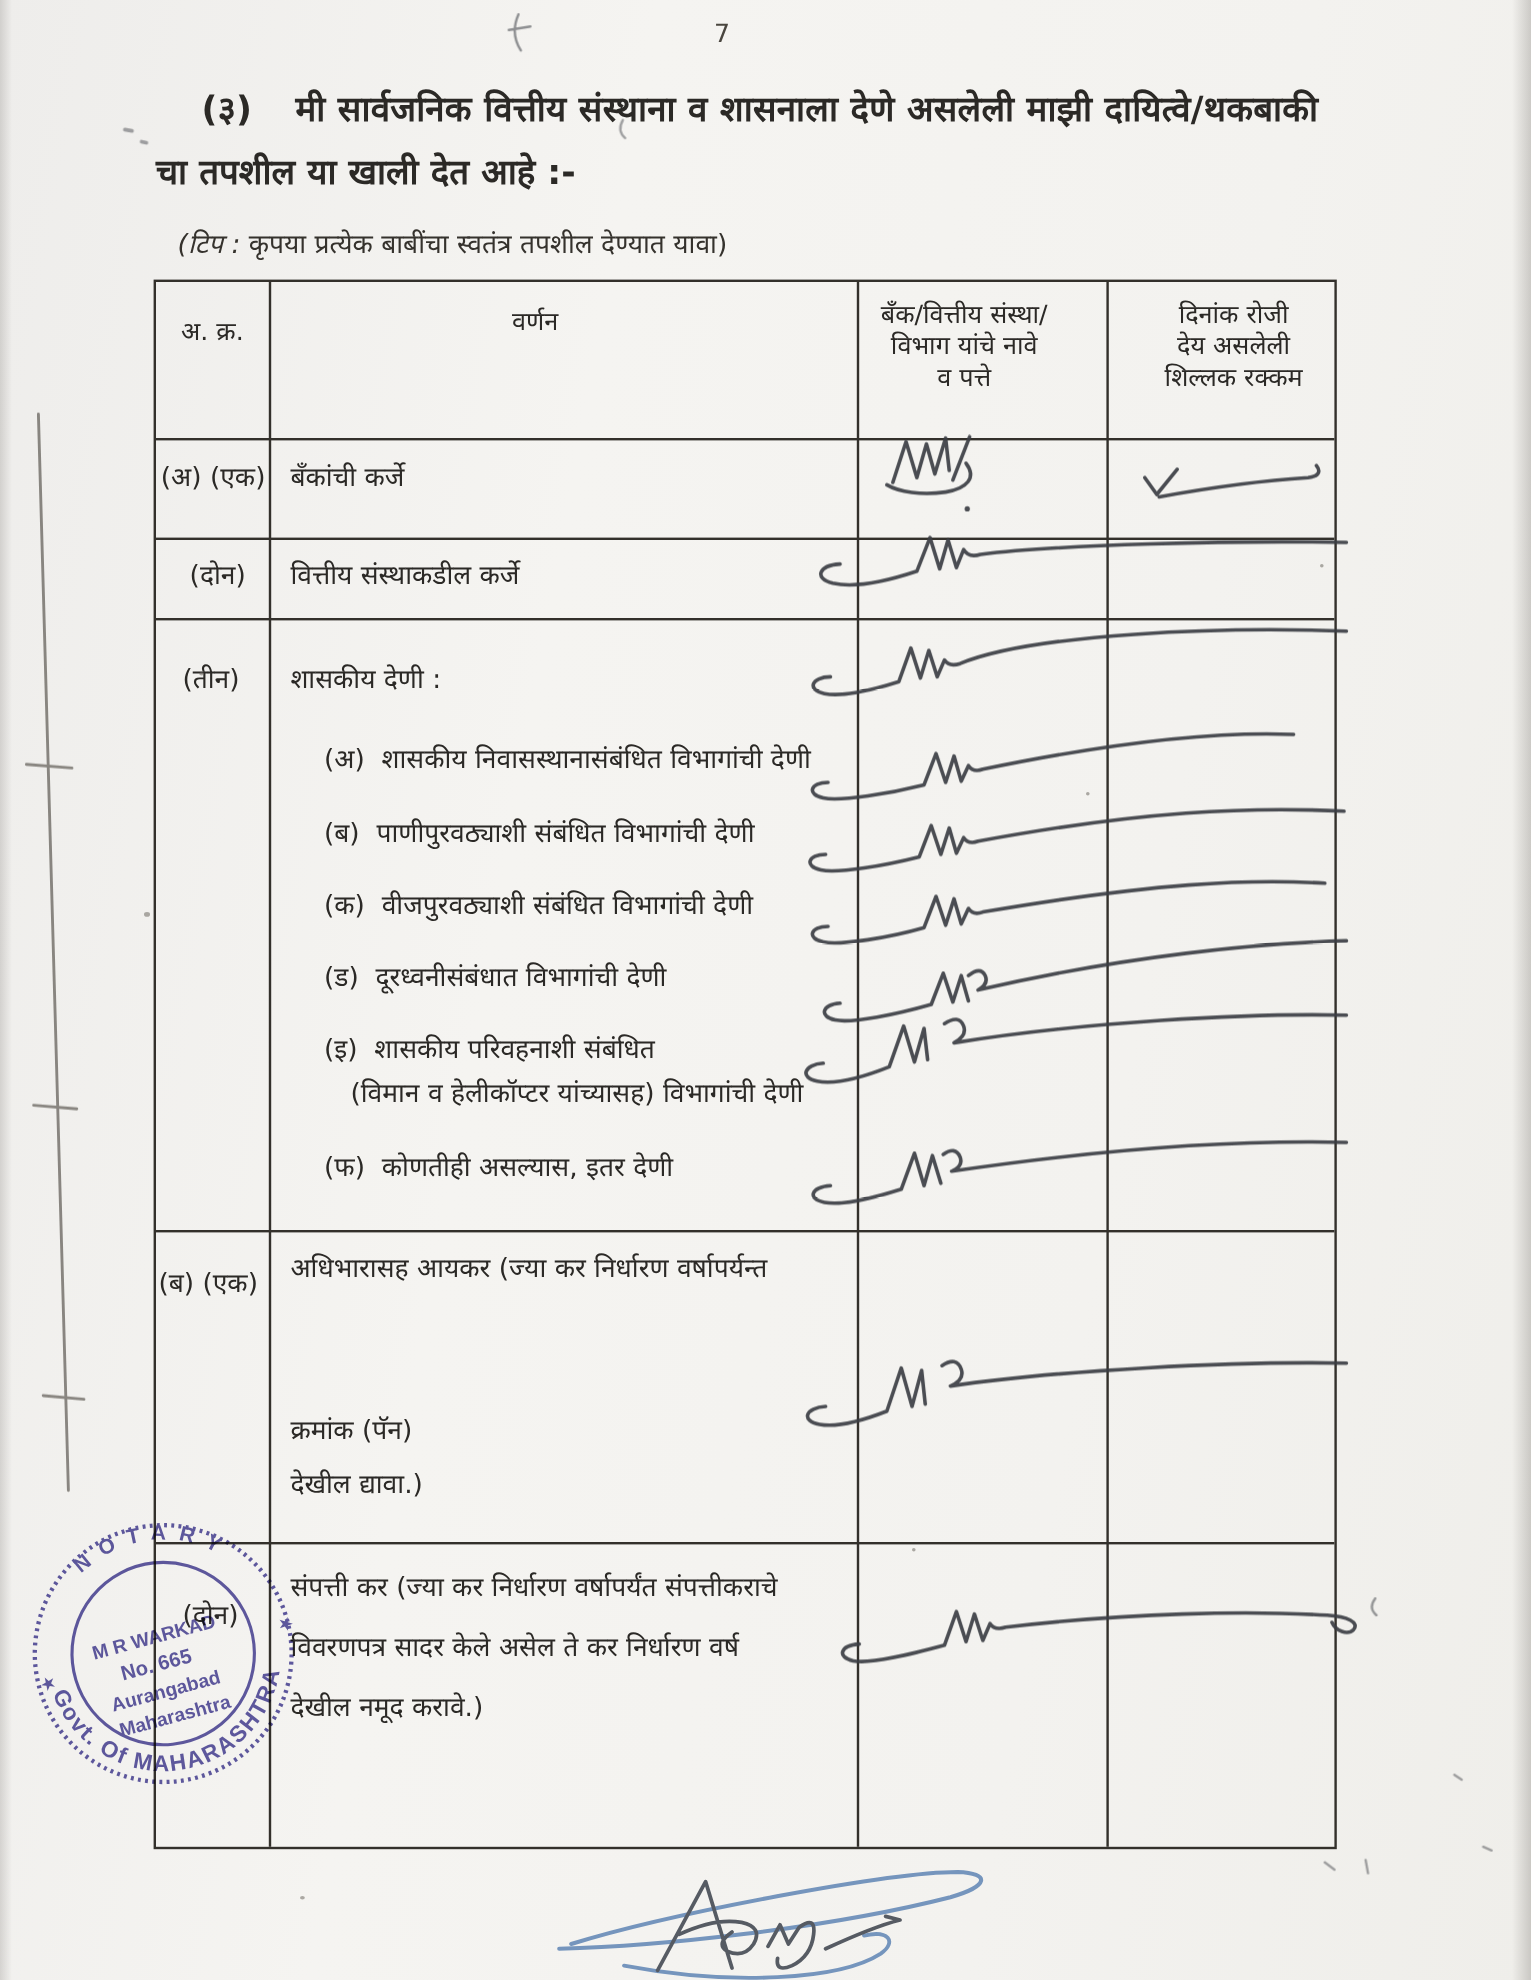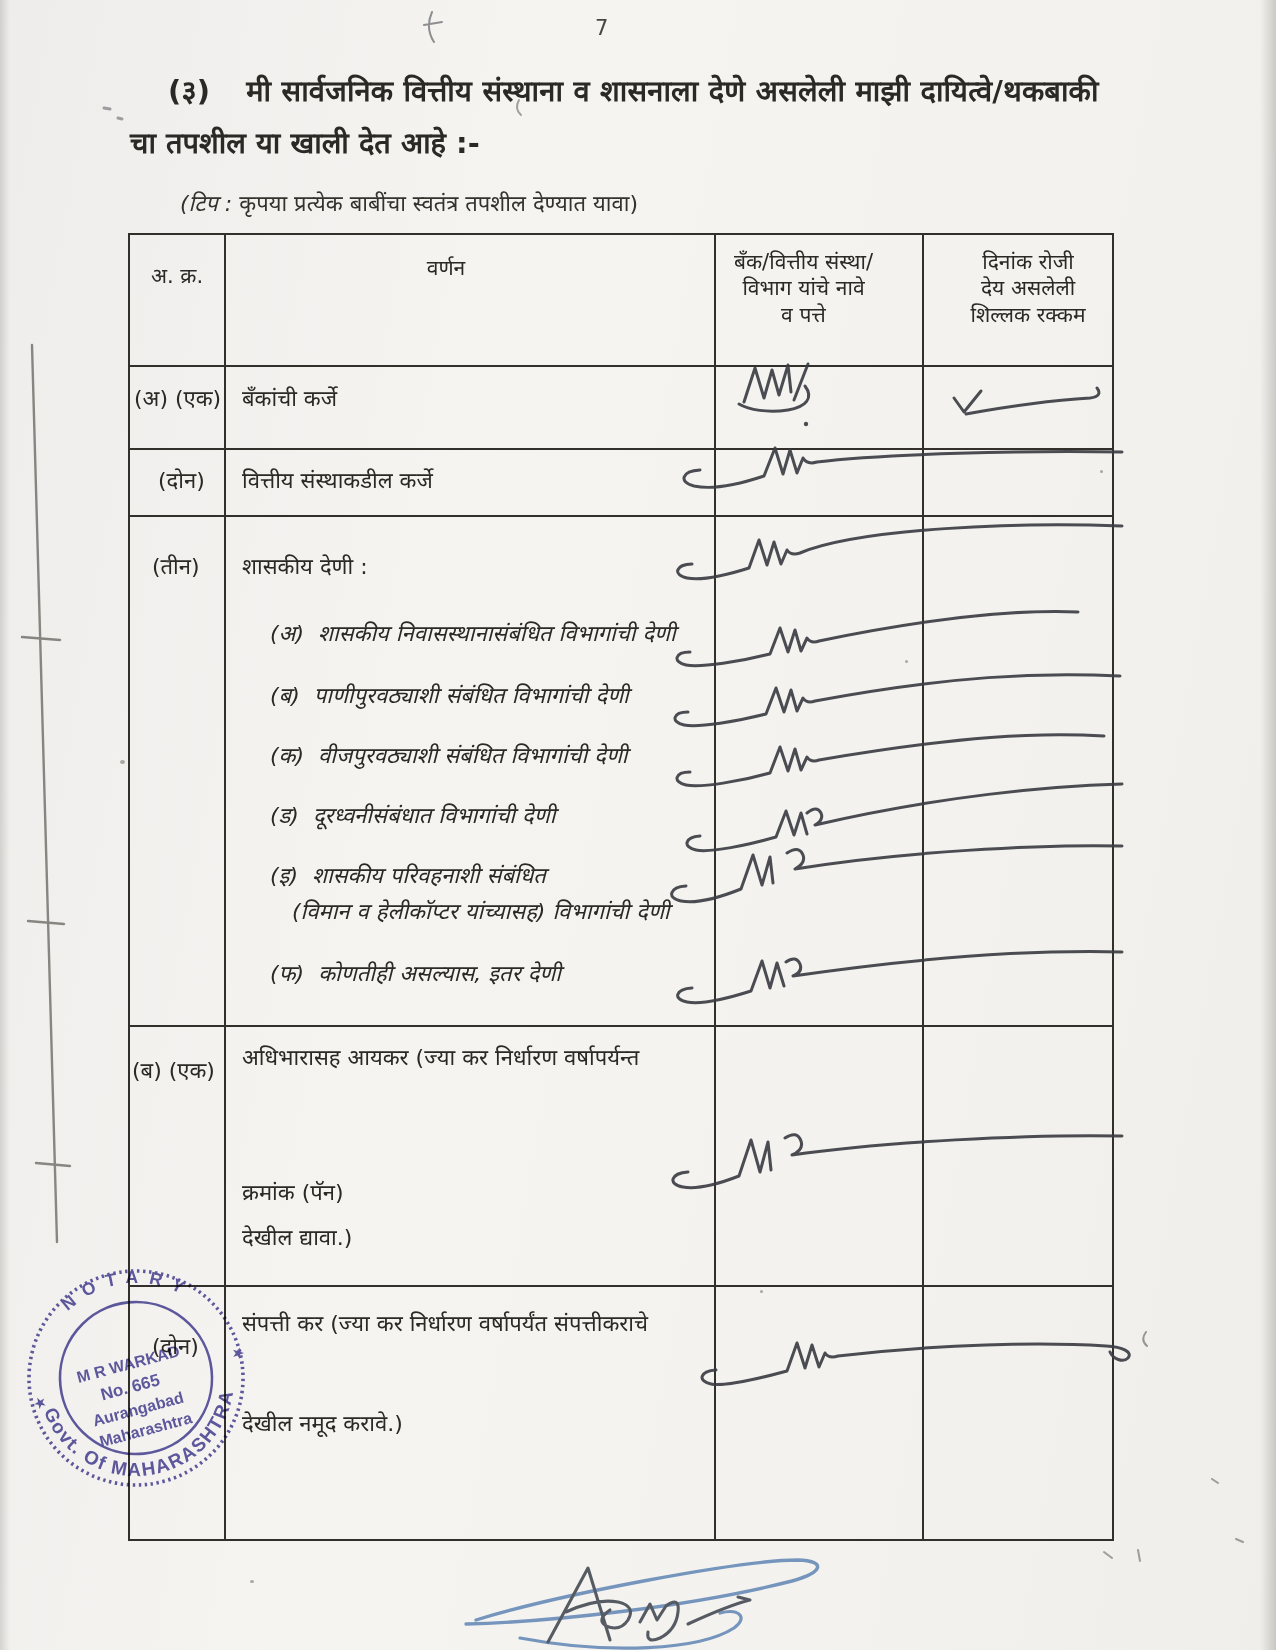--- a/index.html
+++ b/index.html
@@ -11,29 +11,29 @@
   .page::after{content:"";position:absolute;top:0;right:0;width:16px;height:100%;
     background:linear-gradient(to right,rgba(0,0,0,0),rgba(90,85,80,.25));pointer-events:none;}
   .page::before{content:"";position:absolute;left:0;top:0;width:10px;height:100%;
     background:linear-gradient(to right,rgba(80,75,70,.18),rgba(0,0,0,0));pointer-events:none;}
   .abs{position:absolute;}
   .pgnum{left:595px;top:16px;font-size:21px;color:#4a463f;}
   .h1{left:168px;top:70px;font-size:29px;font-weight:600;white-space:nowrap;letter-spacing:.2px;}
   .h1 .mk{margin-right:36px;}
   .h2{left:130px;top:122px;font-size:29px;font-weight:600;white-space:nowrap;}
   .note{left:148px;top:187px;font-size:22px;white-space:nowrap;color:#35322d;}
-  .note .lbl{font-style:italic;margin-left:32px;}
+  .note .lbl{font-style:italic;}
   
   .tbl{left:128px;top:233px;width:982px;height:1304px;border:2px solid #33302b;}
   .vline{position:absolute;top:0;bottom:0;width:2px;background:#33302b;}
   .hline{position:absolute;left:0;right:0;height:2px;background:#33302b;}
   .cell{position:absolute;font-size:22px;line-height:1.25;white-space:nowrap;}
   .ctr{text-align:center;}
   .hdr{font-size:21px;}
-  .sub{white-space:nowrap;font-style:italic;}
+  .sub{white-space:nowrap;}
   .sub .lb{margin-right:14px;}
   .speck{position:absolute;border-radius:50%;background:#6e6a63;opacity:.55;}
   svg text{font-family:"Liberation Sans",sans-serif;}
 </style>
 </head>
 <body>
 
 <div class="page">
 
   <div class="abs pgnum">7</div>
@@ -87,20 +87,21 @@
     <div class="cell sub" style="left:162px;top:663px">(विमान व हेलीकॉप्टर यांच्यासह) विभागांची देणी</div>
     <div class="cell sub" style="left:140px;top:725px"><span class="lb">(फ)</span><span>कोणतीही असल्यास, इतर देणी</span></div>
 
     <div class="cell" style="left:2px;top:822px">(ब) (एक)</div>
     <div class="cell" style="left:112px;top:809px">अधिभारासह आयकर (ज्या कर निर्धारण वर्षापर्यन्त</div>
     <div class="cell" style="left:112px;top:944px">क्रमांक (पॅन)</div>
     <div class="cell" style="left:112px;top:989px">देखील द्यावा.)</div>
 
     <div class="cell" style="left:22px;top:1098px">(दोन)</div>
     <div class="cell" style="left:112px;top:1075px">संपत्ती कर (ज्या कर निर्धारण वर्षापर्यंत संपत्तीकराचे</div>
+    <div class="cell" style="left:112px;top:1125px">विवरणपत्र सादर केले असेल ते कर निर्धारण वर्ष</div>
     <div class="cell" style="left:112px;top:1175px">देखील नमूद करावे.)</div>
   </div>
 
   <svg class="abs" style="left:0;top:0" width="1276" height="1650" viewBox="0 0 1276 1650">
     <g stroke="#3b3e44" stroke-width="3" fill="none" stroke-linecap="round" stroke-linejoin="round" opacity=".92">
 
       <g stroke="#5a564f" stroke-width="2.4" opacity=".75">
         <path d="M 32,345 L 57,1242"></path>
         <path d="M 22,637 l 38,3"></path>
           <path d="M 28,921 l 36,3"></path>

